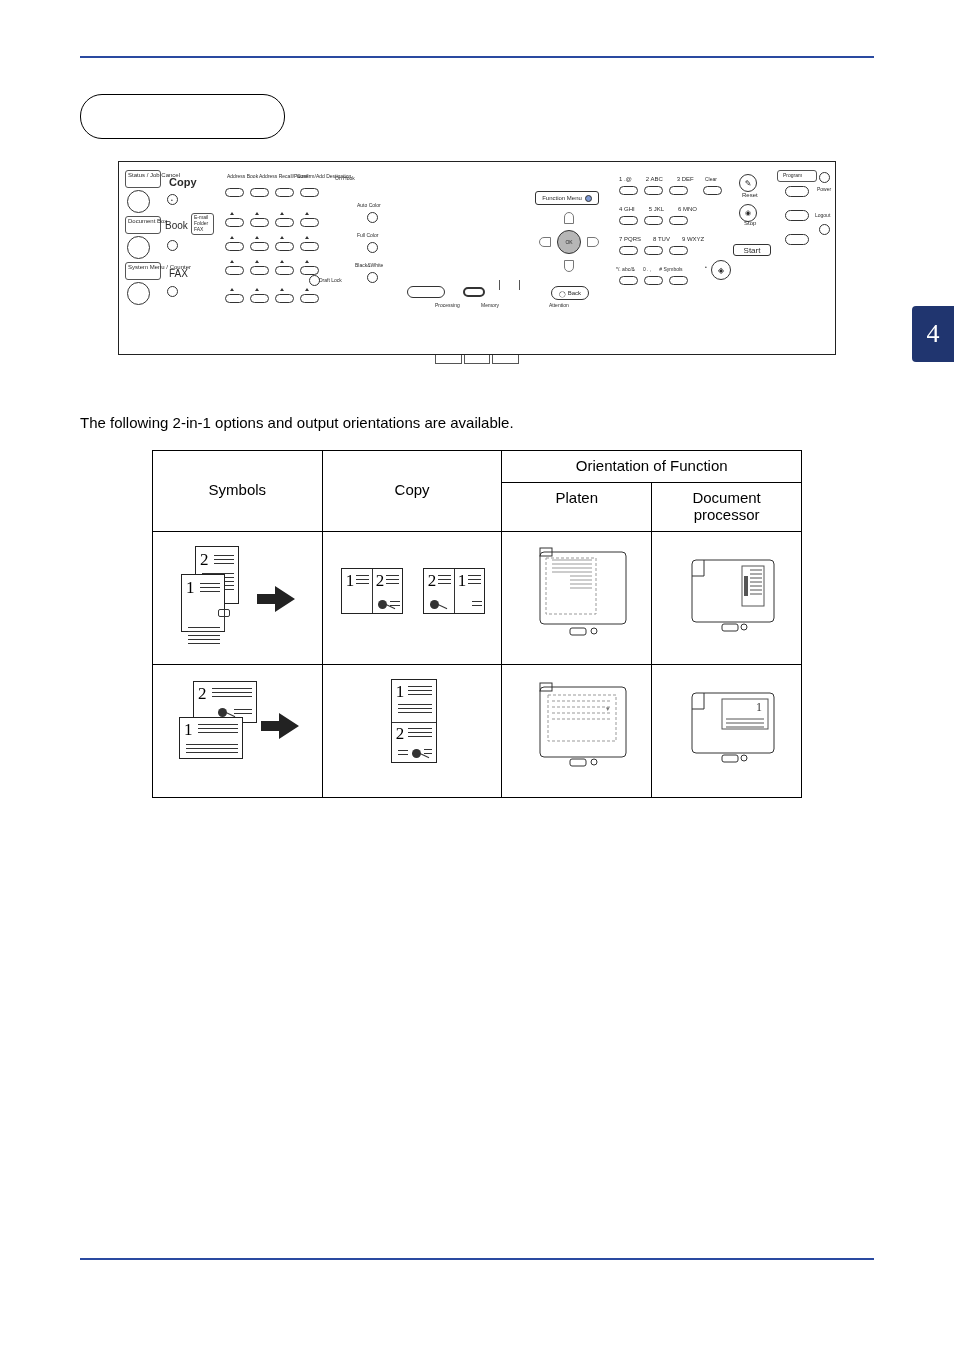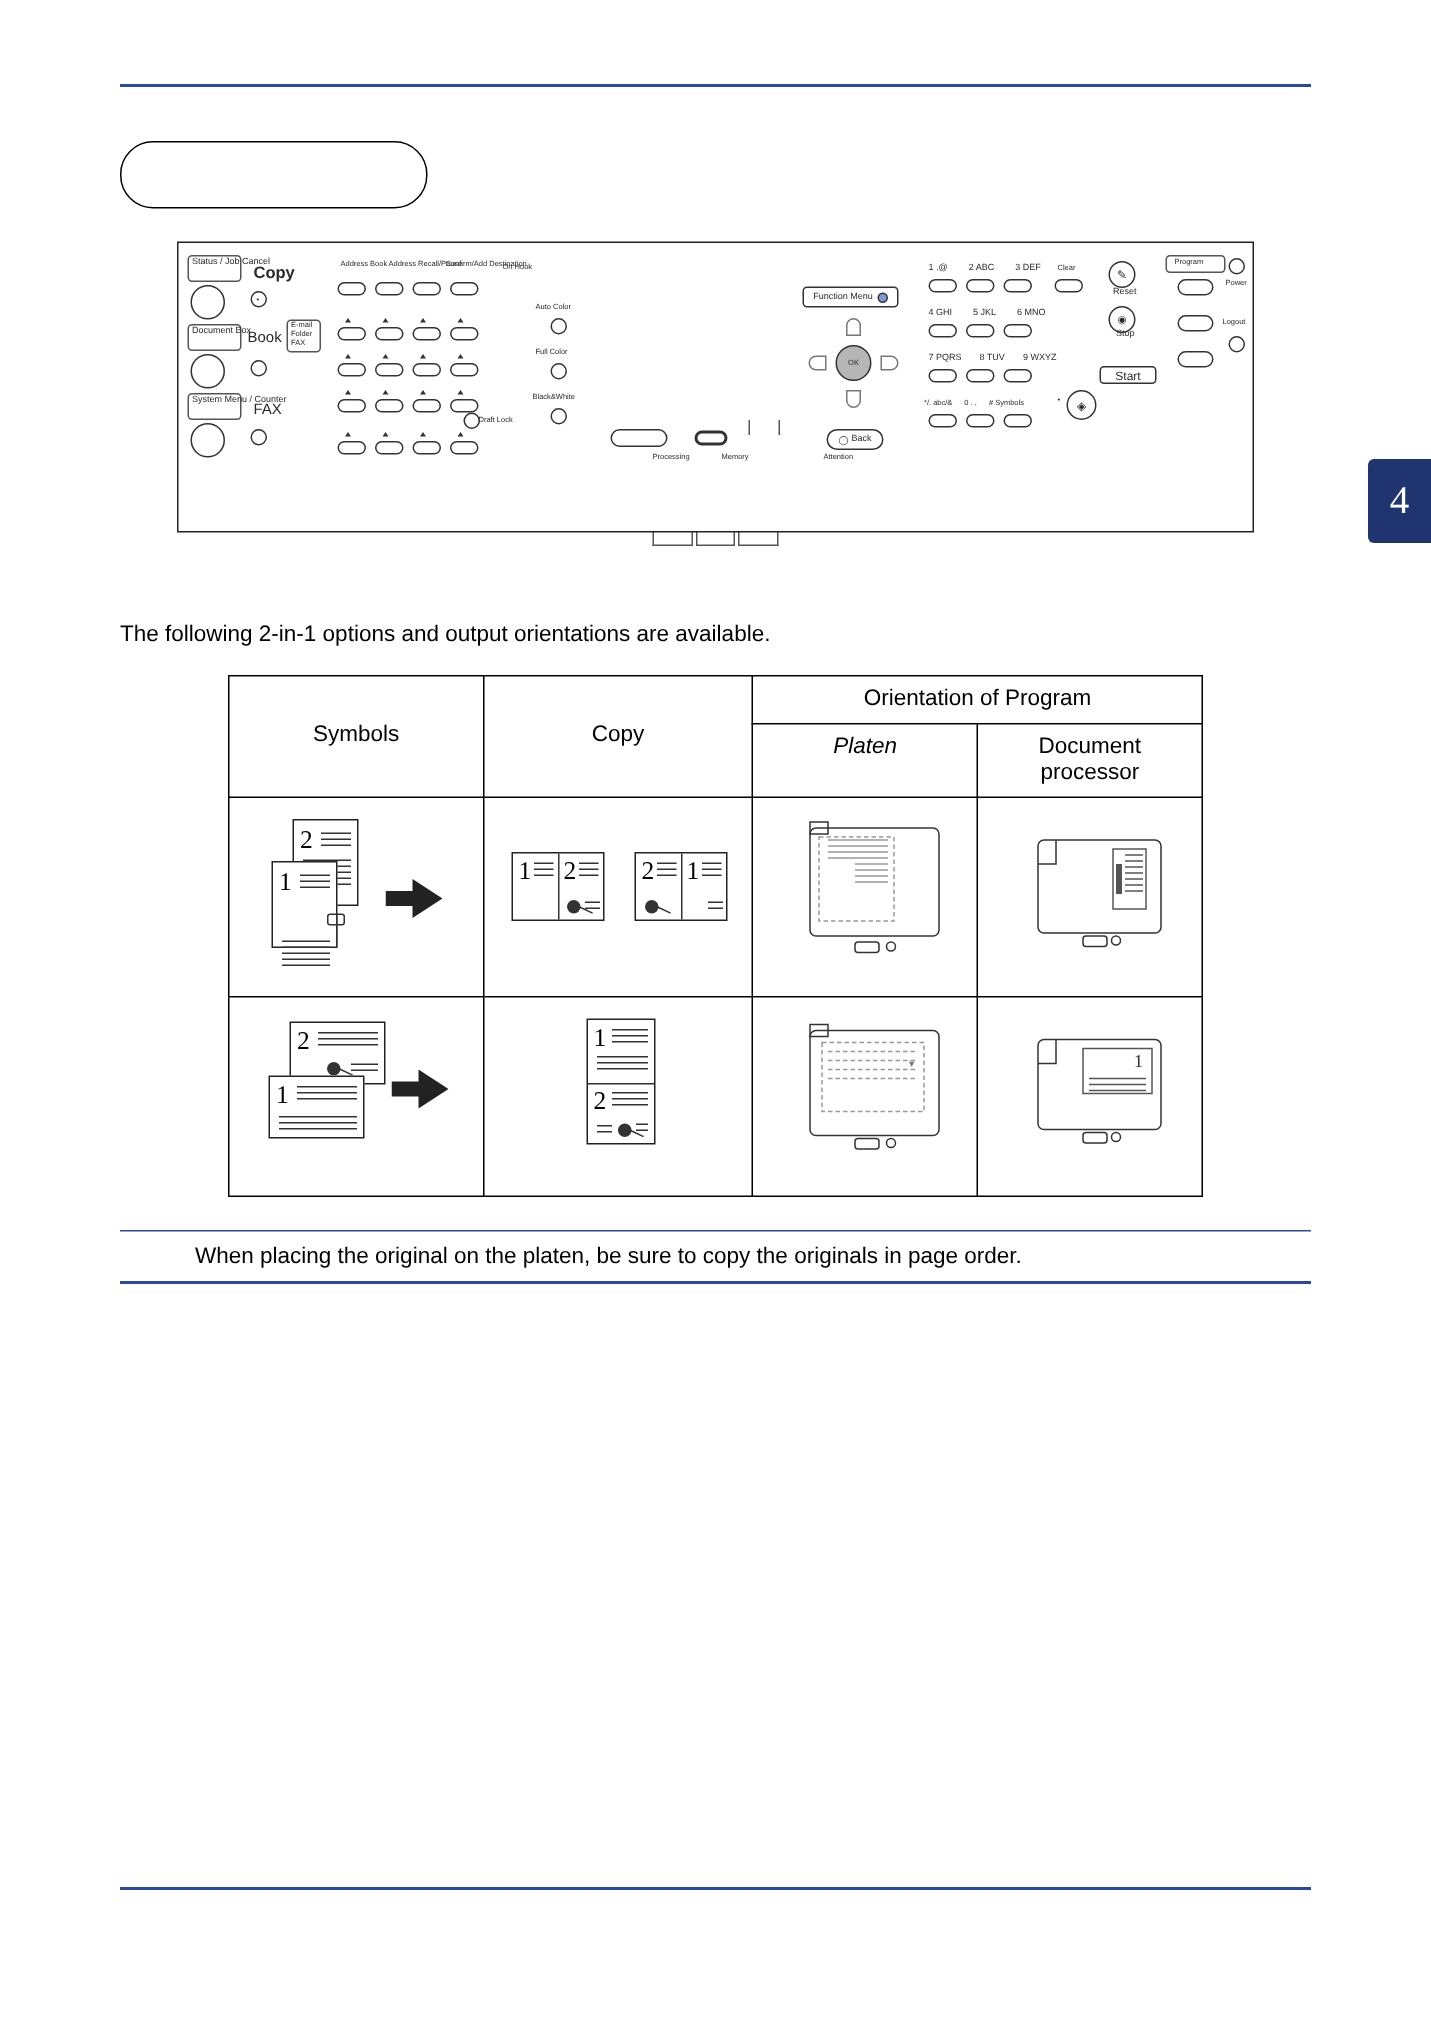--- a/index.html
+++ b/index.html
@@ -348,24 +348,24 @@
   <div class="section-gap"></div>
 
   <p class="sec-intro" style="margin-top:14px;">The following 2-in-1 options and output orientations are available.</p>
 
   <div class="table-wrap">
     <table class="diag-table">
       <tbody>
           <tr>
         <th rowspan="2" style="width:170px;vertical-align:middle;"><span>Symbols</span></th>
         <th rowspan="2" style="width:180px;vertical-align:middle;"><span>Copy</span></th>
-        <th colspan="2"><span>Orientation of Program</span></th>
+        <th colspan="2"><span>Orientation of Function</span></th>
       </tr>
       <tr>
-        <th style="width:150px;font-style:italic;"><span>Platen</span></th>
+        <th style="width:150px;"><span>Platen</span></th>
         <th style="width:150px;"><span>Document processor</span></th>
       </tr>
 
       <tr>
         <td>
               <div class="cell">
 
           <div class="sheet" style="left:36px;top:8px;width:44px;height:58px;">
             <span class="num" style="left:4px;top:3px;">2</span>
             <div class="lines" style="left:18px;top:8px;width:20px;">
@@ -597,21 +597,16 @@
             <rect x="36" y="70" width="16" height="7" rx="2" fill="none" stroke="#333"></rect>
             <circle cx="58" cy="73" r="3" fill="none" stroke="#333"></circle>
           </svg>
         </div>
             </td>
       </tr>
     </tbody>
       </table>
   </div>
 
-  <div class="note-block" style="margin-top:22px;">
-    <div class="blue-rule"></div>
-    <p style="margin:6px 0 6px 50px;">When placing the original on the platen, be sure to copy the originals in page order.</p>
-    <div class="blue-rule"></div>
-  </div>
 
 </div>
 
 <div class="bottom-rule"></div>
 
 </body></html>

